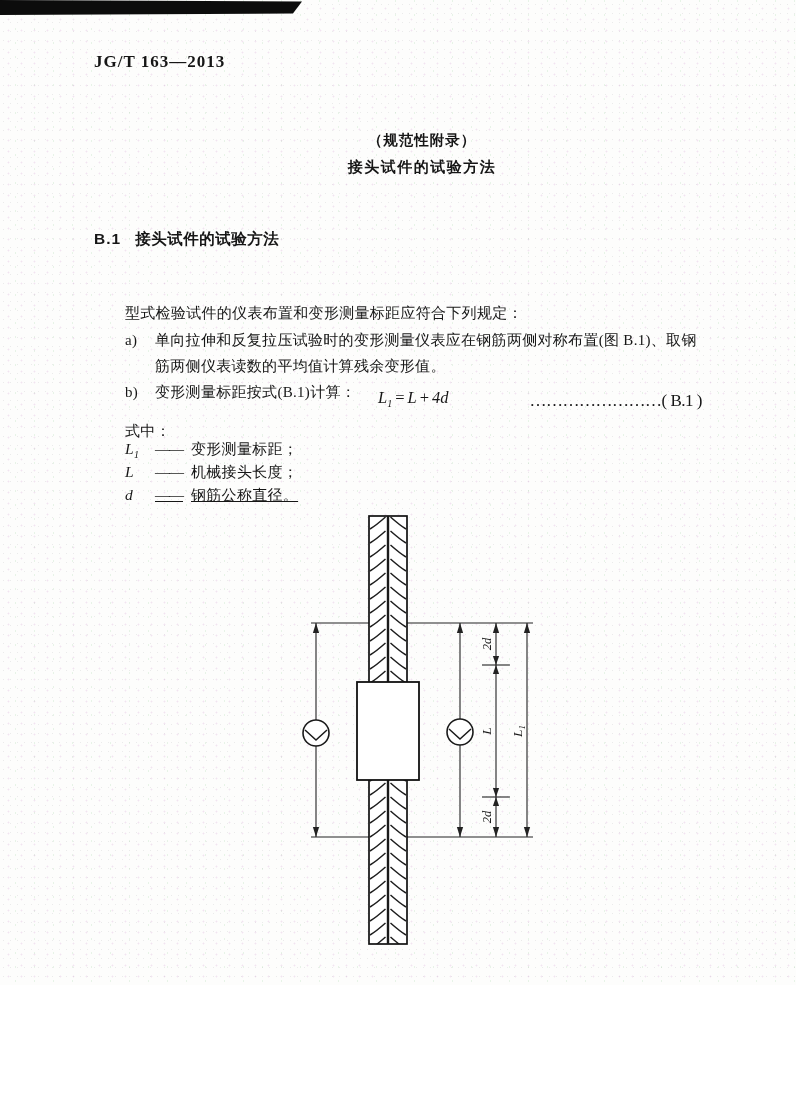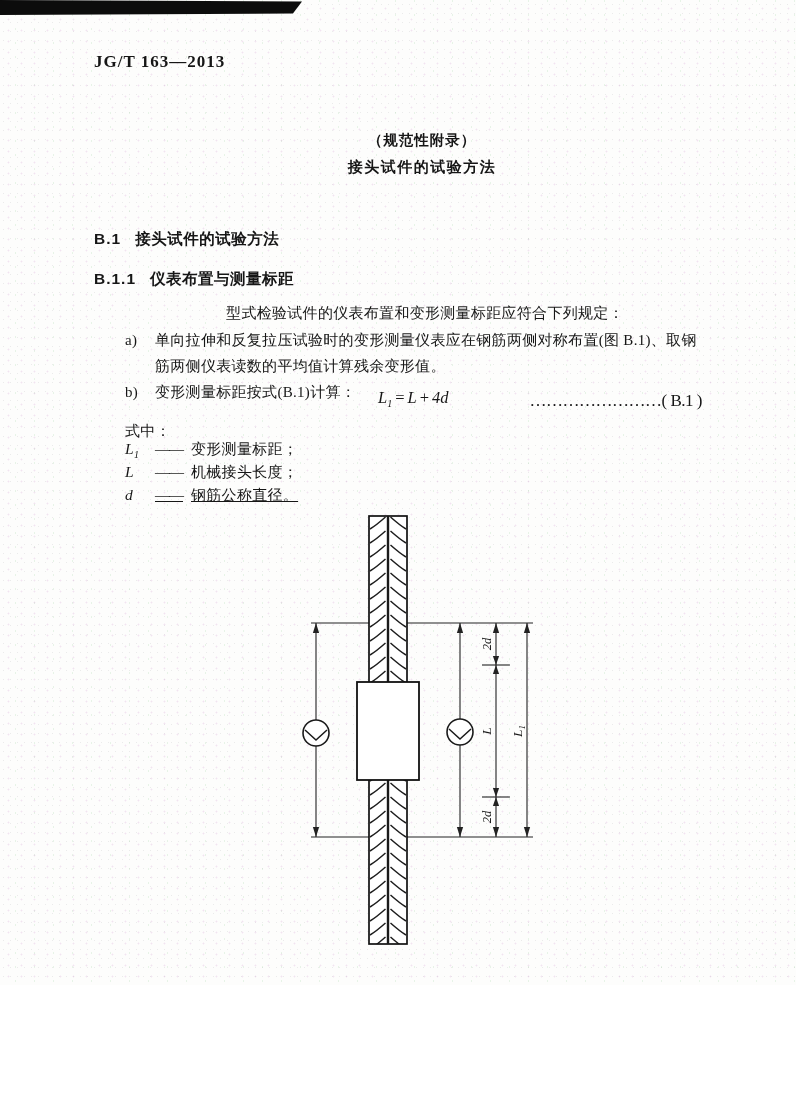--- a/index.html
+++ b/index.html
@@ -32,21 +32,21 @@
   .title-line1{font-size:15.5px;letter-spacing:13px;}
   .title-line2{font-size:14.5px;margin-top:7px;letter-spacing:1px;}
   .title-line3{font-size:15px;margin-top:8px;letter-spacing:1.5px;}
   .sec-head{
     position:absolute;left:94px;
     font-family:"Liberation Sans",sans-serif;font-weight:bold;font-size:15.5px;
     letter-spacing:.5px;
   }
   .sec-head .sec-num{margin-right:14px;letter-spacing:1px;}
   .body-text{font-size:15px;letter-spacing:.3px;line-height:26px;}
-  .intro{position:absolute;left:125px;top:300px;width:600px;text-align:center;}
+  .intro{position:absolute;left:125px;top:300px;width:600px;}
   .list-item{position:absolute;left:125px;width:586px;}
   .li-a{top:327px;}
   .li-b{top:379px;}
   .li-label{position:absolute;left:0;top:0;}
   .li-text{display:block;padding-left:30px;}
   .formula-row{position:absolute;left:0;top:388px;width:796px;height:26px;}
   .formula{
     position:absolute;left:378px;top:0;
     font-size:16.5px;font-family:"Liberation Serif",serif;
   }
@@ -90,23 +90,20 @@
 
   <div class="title-block">
     <div class="title-line2">（规范性附录）</div>
     <div class="title-line3">接头试件的试验方法</div>
   </div>
 
   <div class="sec-head" style="top:229px;">
     <span class="sec-num">B.1</span><span>接头试件的试验方法</span>
   </div>
 
-  <div class="sec-head" style="top:269px;">
-    <span class="sec-num">B.1.1</span><span>仪表布置与测量标距</span>
-  </div>
 
   <div class="intro body-text">型式检验试件的仪表布置和变形测量标距应符合下列规定：</div>
 
   <div class="list-item li-a body-text">
     <span class="li-label">a)</span>
     <span class="li-text">单向拉伸和反复拉压试验时的变形测量仪表应在钢筋两侧对称布置(图 B.1)、取钢筋两侧仪表读数的平均值计算残余变形值。</span>
   </div>
 
   <div class="list-item li-b body-text">
     <span class="li-label">b)</span>

